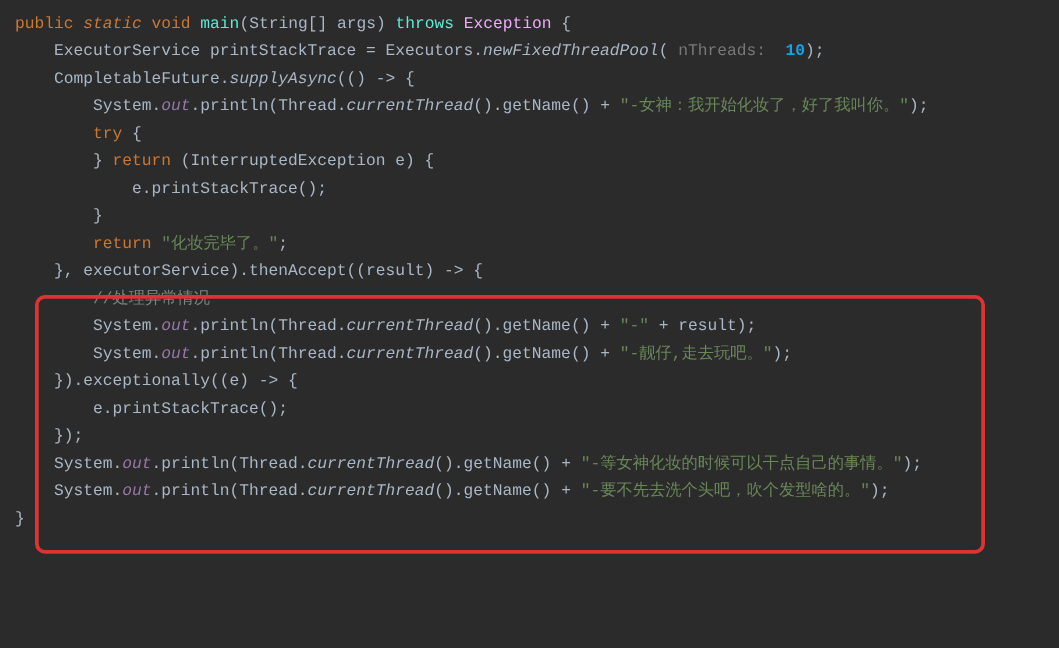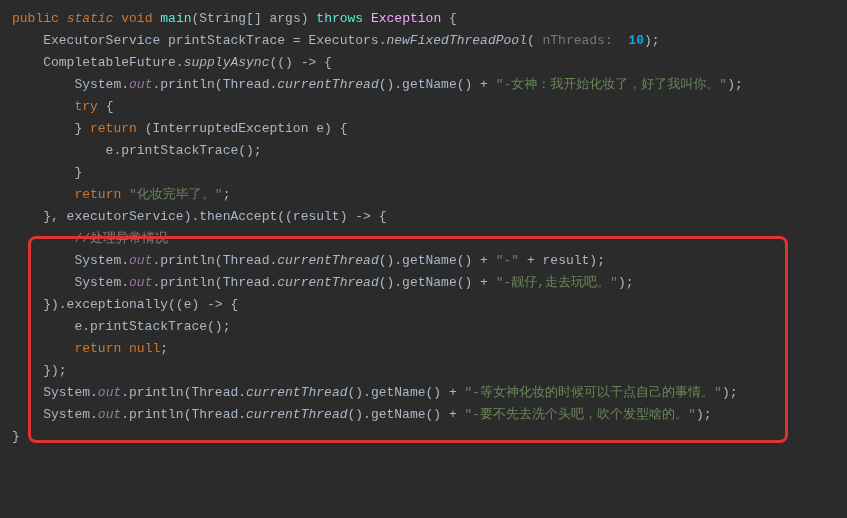--- a/index.html
+++ b/index.html
@@ -82,21 +82,20 @@
 
 <div class="line"><span>        System.</span><span class="static-field">out</span><span>.println(Thread.</span><span class="static-method">currentThread</span><span>().getName() + </span><span class="string">"-"</span><span> + result);</span></div>
 
 <div class="line"><span>        System.</span><span class="static-field">out</span><span>.println(Thread.</span><span class="static-method">currentThread</span><span>().getName() + </span><span class="string">"-靓仔,走去玩吧。"</span><span>);</span></div>
 
 <div class="line"><span>    }).exceptionally((e) -&gt; {</span></div>
 
 
 <div class="line"><span>        e.printStackTrace();</span></div>
 
-<div class="line"><span>        </span><span class="kw-return">return</span><span> </span><span class="kw-null">null</span><span>;</span></div>
 
 <div class="line"><span>    });</span></div>
 
 <div class="line"><span>    System.</span><span class="static-field">out</span><span>.println(Thread.</span><span class="static-method">currentThread</span><span>().getName() + </span><span class="string">"-等女神化妆的时候可以干点自己的事情。"</span><span>);</span></div>
 
 <div class="line"><span>    System.</span><span class="static-field">out</span><span>.println(Thread.</span><span class="static-method">currentThread</span><span>().getName() + </span><span class="string">"-要不先去洗个头吧，吹个发型啥的。"</span><span>);</span></div>
 
 <div class="line"><span>}</span></div>
 
 <div class="highlight-box"></div>

